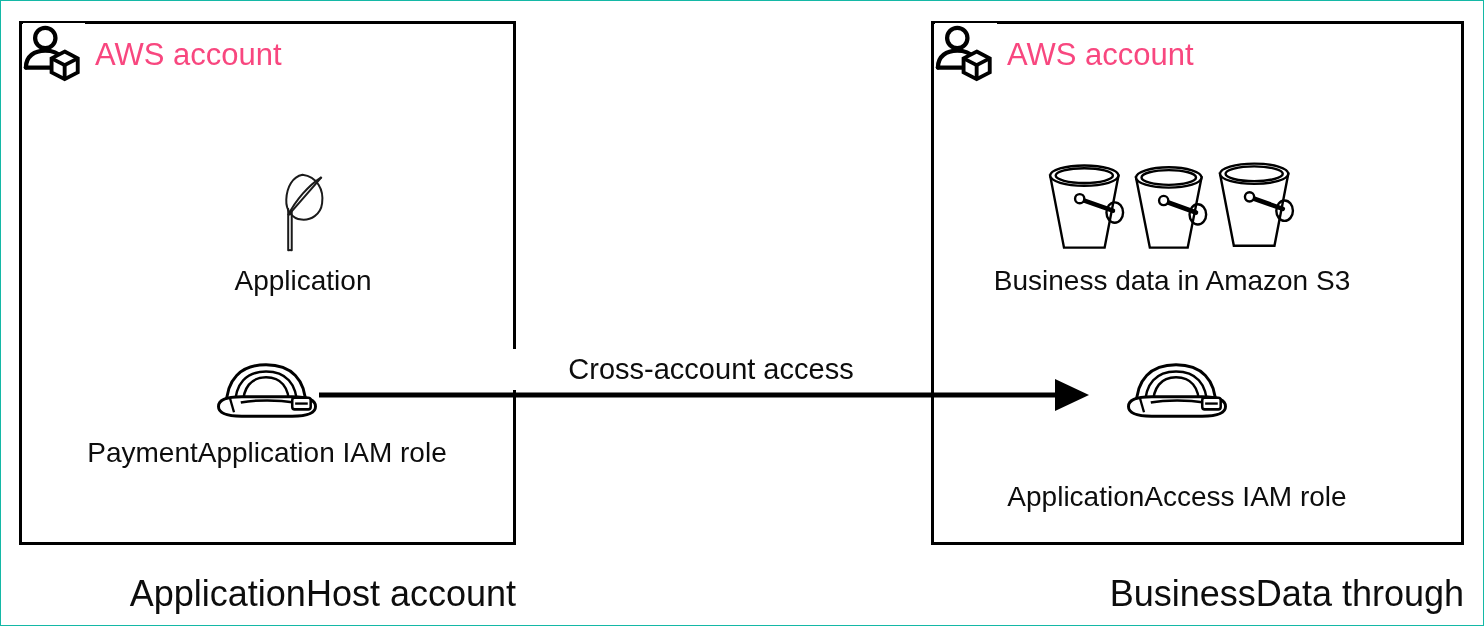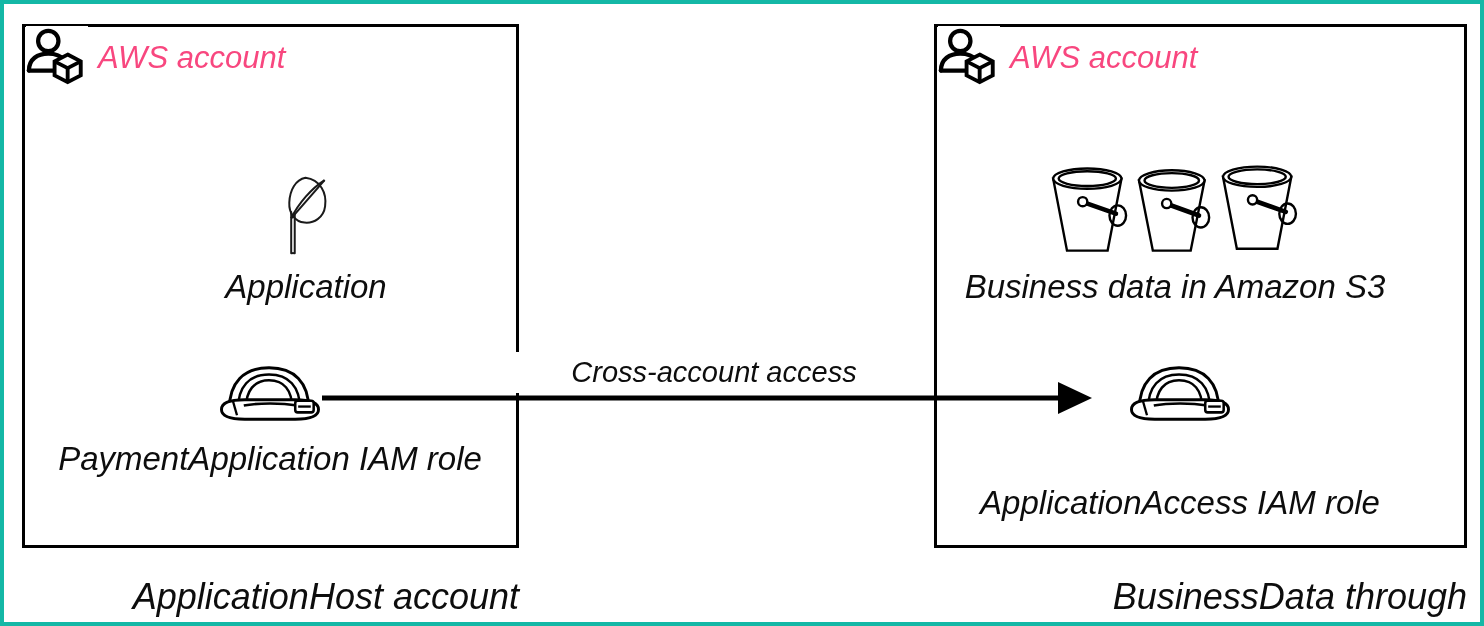--- a/index.html
+++ b/index.html
@@ -8,24 +8,23 @@
     background: #ffffff;
   }
   body {
     font-family: "Liberation Sans", sans-serif;
   }
   #canvas {
     position: relative;
     width: 1484px;
     height: 626px;
     background: #ffffff;
-    border: 4px solid #14b8a6;
+    border: 1px solid #14b8a6;
     box-sizing: border-box;
     overflow: hidden;
-    font-style: italic;
   }
 
   
   .account-box {
     position: absolute;
     background: transparent;
     border: 3px solid #000000;
     box-sizing: border-box;
   }
   #box-left  { left: 18px;  top: 20px; width: 497px; height: 524px; }
@@ -53,21 +52,21 @@
 
   
   .node {
     position: absolute;
     display: flex;
     flex-direction: column;
     align-items: center;
     z-index: 4;
   }
   .node .caption {
-    font-size: 33px;
+    font-size: 28px;
     color: #0d0d0d;
     white-space: nowrap;
     line-height: 1.15;
   }
 
   
   #node-application { left: 163px; top: 168px; width: 278px; }
   #node-application .glyph { height: 84px; display: flex; align-items: flex-end; justify-content: center; }
   #node-application .caption { margin-top: 12px; }
 

